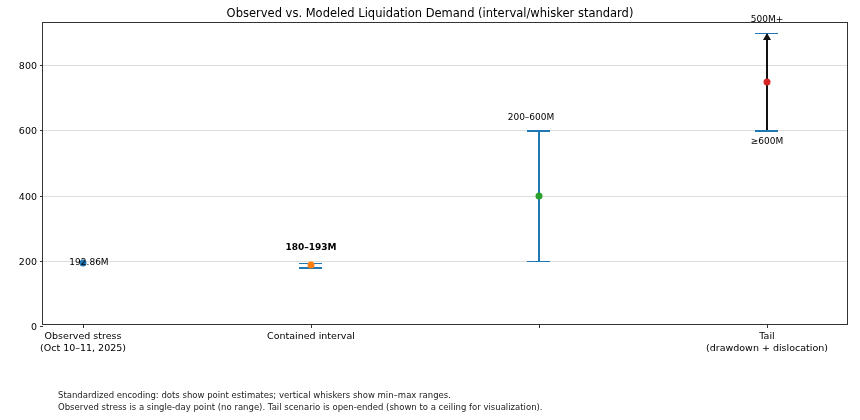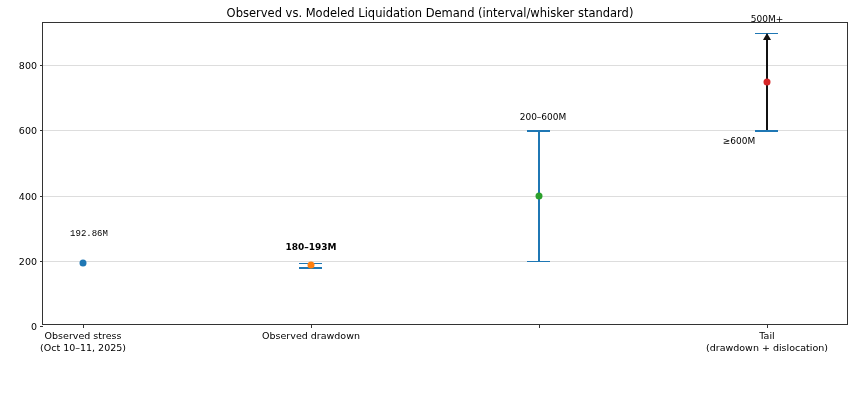--- a/index.html
+++ b/index.html
@@ -157,51 +157,55 @@
 
     <div class="y-tick-mark" style="top: 42.2px;"></div>
     <div class="y-tick-label" style="top: 42.2px; left: -46px;">800</div>
 
     <div class="x-tick-mark" style="left: 40px;"></div>
     <div class="x-tick-mark" style="left: 268px;"></div>
     <div class="x-tick-mark" style="left: 496px;"></div>
     <div class="x-tick-mark" style="left: 724px;"></div>
 
     <div class="point-dot" style="left: 40px; top: 240.0px; background: #1f77b4;"></div>
-    <div class="value-annotation" style="left: 46px; top: 206px; font-family: Liberation Mono, monospace;">192.86M</div>
+    <div class="value-annotation" style="left: 46px; top: 234px;">192.86M</div>
 
     <div class="whisker-line" style="left: 267.2px; top: 239.7px; height: 4.3px;"></div>
     <div class="whisker-cap" style="left: 256px; top: 239.7px; width: 23px;"></div>
     <div class="whisker-cap" style="left: 256px; top: 244.0px; width: 23px;"></div>
     <div class="point-dot" style="left: 268px; top: 242.2px; background: #ff7f0e;"></div>
     <div class="value-annotation" style="left: 268px; top: 219px; font-weight: bold;">180–193M</div>
 
     <div class="whisker-line" style="left: 495.2px; top: 107.4px; height: 130.4px;"></div>
     <div class="whisker-cap" style="left: 484px; top: 107.4px; width: 23px;"></div>
     <div class="whisker-cap" style="left: 484px; top: 237.8px; width: 23px;"></div>
     <div class="point-dot" style="left: 496px; top: 172.6px; background: #2ca02c;"></div>
-    <div class="value-annotation" style="left: 500px; top: 89px;">200–600M</div>
+    <div class="value-annotation" style="left: 488px; top: 89px;">200–600M</div>
 
     <div class="whisker-line" style="left: 723.2px; top: 9.8px; height: 97.6px;"></div>
     <div class="whisker-cap" style="left: 712px; top: 9.8px; width: 23px;"></div>
     <div class="whisker-cap" style="left: 712px; top: 107.4px; width: 23px;"></div>
     <div class="arrow-line" style="left: 723.3px; top: 16px; height: 91.4px;"></div>
     <div class="arrow-head" style="left: 724px; top: 10px;"></div>
     <div class="point-dot" style="left: 724px; top: 58.6px; background: #d62728;"></div>
     <div class="value-annotation" style="left: 724px; top: -9px;">500M+</div>
-    <div class="value-annotation" style="left: 696px; top: 113px;">≥600M</div>
+    <div class="value-annotation" style="left: 724px; top: 113px;">≥600M</div>
 
   </div>
 
   <div class="x-tick-label" style="left: -27px;">
     <div>Observed stress</div>
     <div>(Oct 10–11, 2025)</div>
   </div>
   <div class="x-tick-label" style="left: 201px;">
-    <div>Observed drawdown</div>
+    <div>Contained interval</div>
   </div>
   <div class="x-tick-label" style="left: 657px;">
     <div>Tail</div>
     <div>(drawdown + dislocation)</div>
   </div>
 
+  <div id="footnotes">
+    <div>Standardized encoding: dots show point estimates; vertical whiskers show min–max ranges.</div>
+    <div>Observed stress is a single-day point (no range). Tail scenario is open-ended (shown to a ceiling for visualization).</div>
+  </div>
 
 </div>
 
 </body></html>

